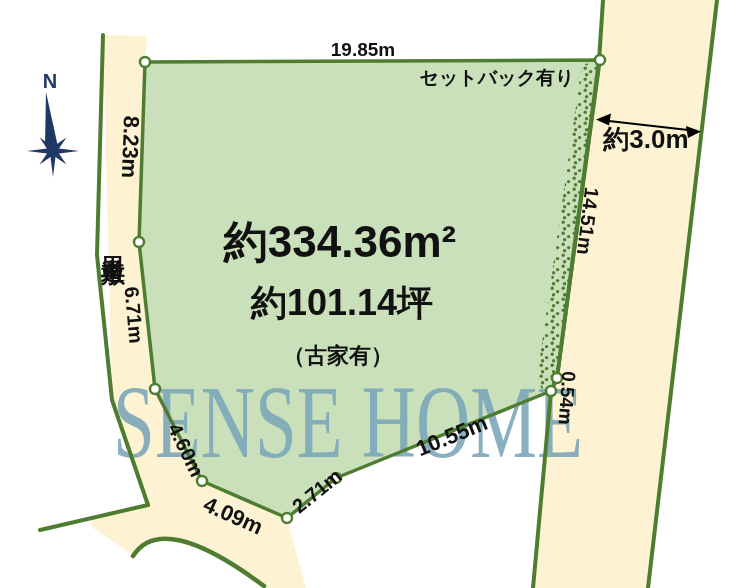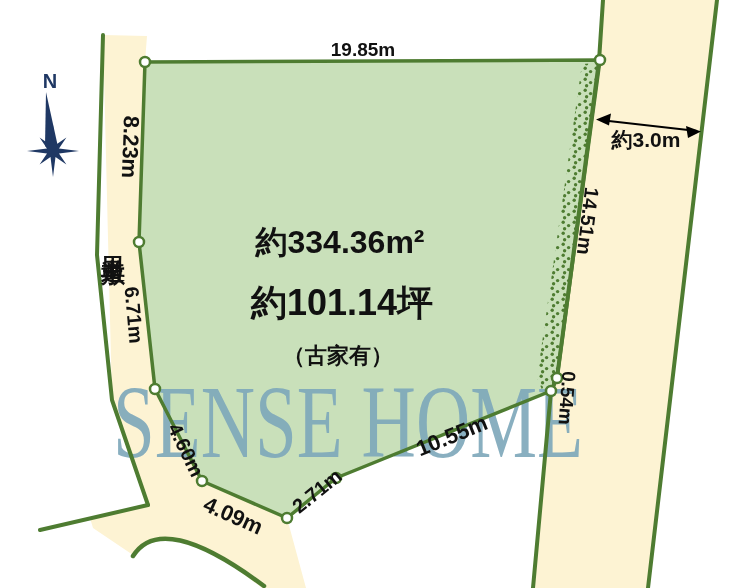--- a/index.html
+++ b/index.html
@@ -23,34 +23,34 @@
   .arrow{stroke:#000;stroke-width:2;}
   .arrowhead{fill:#000;stroke:none;}
 
   .label{
     position:absolute;color:var(--text_black);font-weight:bold;white-space:nowrap;
     transform:translate(-50%,-50%);line-height:1;
   }
   
   #lbl-top       {left:363px;top:49px;font-size:19px;}
   #lbl-setback   {left:497px;top:77px;font-size:19px;}
-  #lbl-roadwidth {left:646px;top:139px;font-size:21px;}
+  #lbl-roadwidth {left:646px;top:139px;font-size:26px;}
   #lbl-left-upper{left:130px;top:147px;font-size:22px;transform:translate(-50%,-50%) rotate(92deg);}
   #lbl-ridou     {left:113px;top:241px;font-size:24px;writing-mode:vertical-rl;text-orientation:upright;letter-spacing:3px;}
   #lbl-left-mid  {left:134px;top:315px;font-size:20px;transform:translate(-50%,-50%) rotate(85deg);}
   #lbl-left-low  {left:186px;top:450px;font-size:20px;transform:translate(-50%,-50%) rotate(64deg);}
   #lbl-bot-left  {left:233px;top:516px;font-size:22px;transform:translate(-50%,-50%) rotate(24deg);}
   #lbl-bot-mid   {left:317px;top:491px;font-size:20px;transform:translate(-50%,-50%) rotate(-39deg);}
   #lbl-bot-right {left:452px;top:436px;font-size:22px;transform:translate(-50%,-50%) rotate(-22deg);}
   #lbl-right-low {left:567px;top:398px;font-size:19px;transform:translate(-50%,-50%) rotate(94deg);}
   #lbl-right-main{left:588px;top:221px;font-size:20px;transform:translate(-50%,-50%) rotate(97deg);}
 
   
   #land-title{left:348px;top:183px;font-size:35px;letter-spacing:1px;}
-  #land-sqm  {left:340px;top:242px;font-size:32px;}
+  #land-sqm  {left:340px;top:242px;font-size:44px;}
   #land-tsubo{left:342px;top:303px;font-size:36px;}
   #land-note {left:338px;top:356px;font-size:22px;}
 
   #compass-n{left:50px;top:81px;font-size:20px;color:var(--compass_navy);}
 </style>
 </head>
 <body>
 
 <div class="stage">
 
@@ -99,20 +99,21 @@
     </g>
 
     <g class="compass-shape">
       <path d="M46,92 L58,147 L53,153 L45,146 Z"></path>
       <path d="M53,125 L55.5,145 L66.4,137.6 L59,148.5 L79,151 L59,153.5 L66.4,164.4 L55.5,157
                L53,177 L50.5,157 L39.6,164.4 L47,153.5 L27,151 L47,148.5 L39.6,137.6 L50.5,145 Z"></path>
     </g>
   </svg>
 
   <div class="label" id="lbl-top">19.85m</div>
+  <div class="label" id="lbl-setback">セットバック有り</div>
   <div class="label" id="lbl-roadwidth">約3.0m</div>
   <div class="label" id="lbl-left-upper">8.23m</div>
   <div class="label" id="lbl-ridou">里道敷</div>
   <div class="label" id="lbl-left-mid">6.71m</div>
   <div class="label" id="lbl-left-low">4.60m</div>
   <div class="label" id="lbl-bot-left">4.09m</div>
   <div class="label" id="lbl-bot-mid">2.71m</div>
   <div class="label" id="lbl-bot-right">10.55m</div>
   <div class="label" id="lbl-right-low">0.54m</div>
   <div class="label" id="lbl-right-main">14.51m</div>

